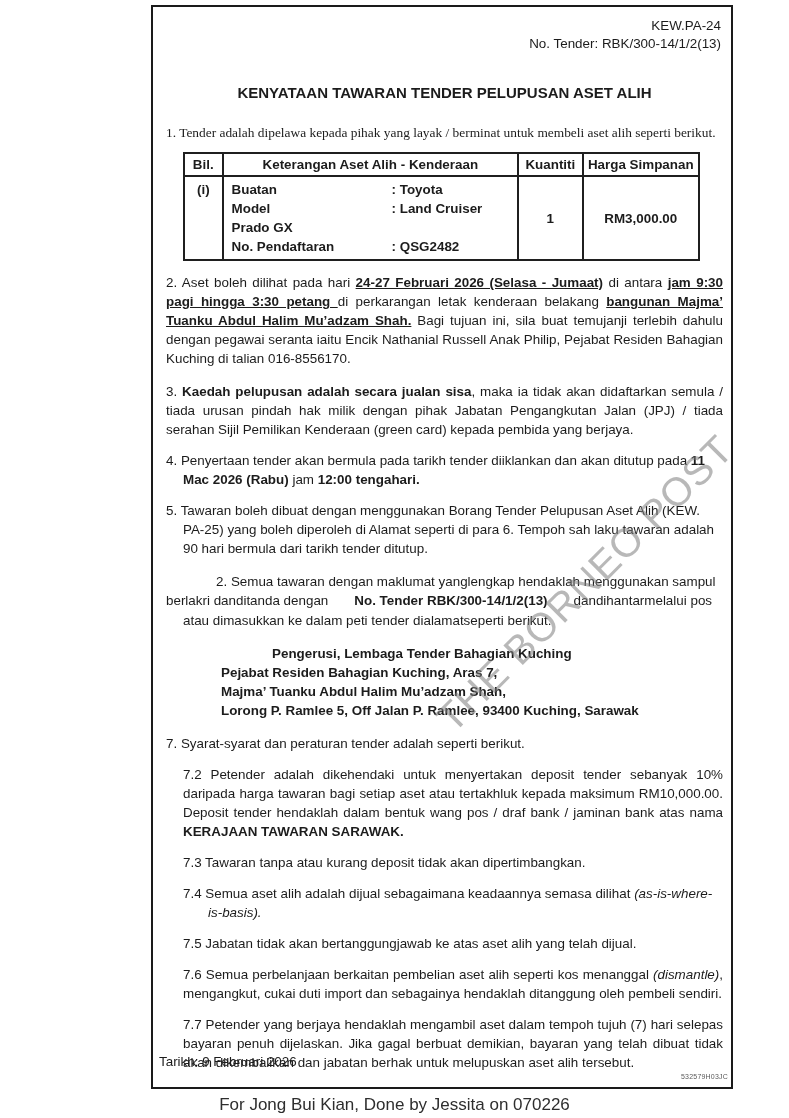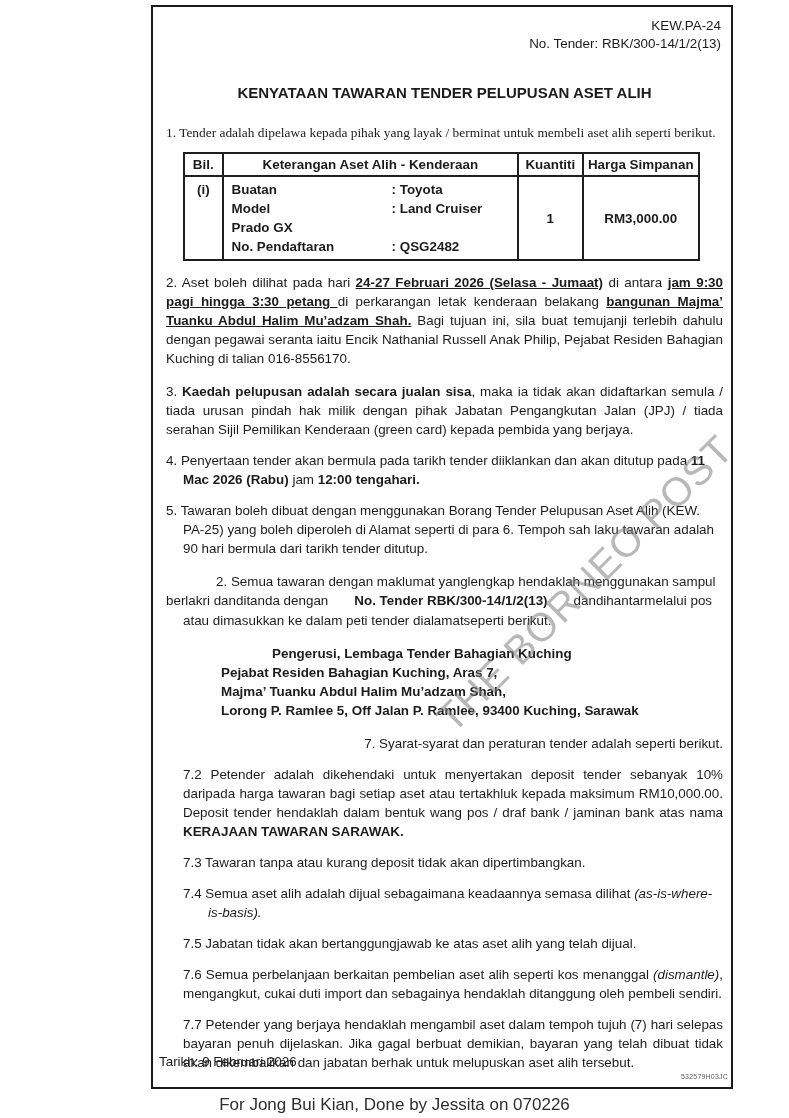--- a/index.html
+++ b/index.html
@@ -31,21 +31,21 @@
   .p6l1{margin-top:14px;text-indent:50px;}
   .p6l2 .tno{font-weight:bold;margin:0 26px;}
   .p6l3{margin-left:17px;margin-top:1px;}
   
   .addr{margin-top:14px;font-weight:bold;}
   .addr .l1{margin-left:106px;}
   .addr .ln{margin-left:55px;}
   
   .term{margin:12px 0 0 17px;}
   .term.hang24{padding-left:25px;text-indent:-25px;}
-  .p7{margin-top:14px;text-align:right;}
+  .p7{margin-top:14px;}
   .date{position:absolute;left:6px;bottom:16px;text-align:right;}
   .code{position:absolute;right:3px;bottom:1px;font-size:7px;color:#5a5a5a;letter-spacing:0.2px;}
   .footer{position:absolute;left:0;width:789px;top:1095px;text-align:center;font-size:17px;color:#2e2e2e;}
   .watermark{position:absolute;left:395px;top:585px;width:330px;text-align:center;
     transform:rotate(-45deg);font-size:40px;line-height:46px;white-space:nowrap;
     color:rgba(125,125,125,0.55);letter-spacing:1px;pointer-events:none;}
 </style>
 </head>
 <body>
 

